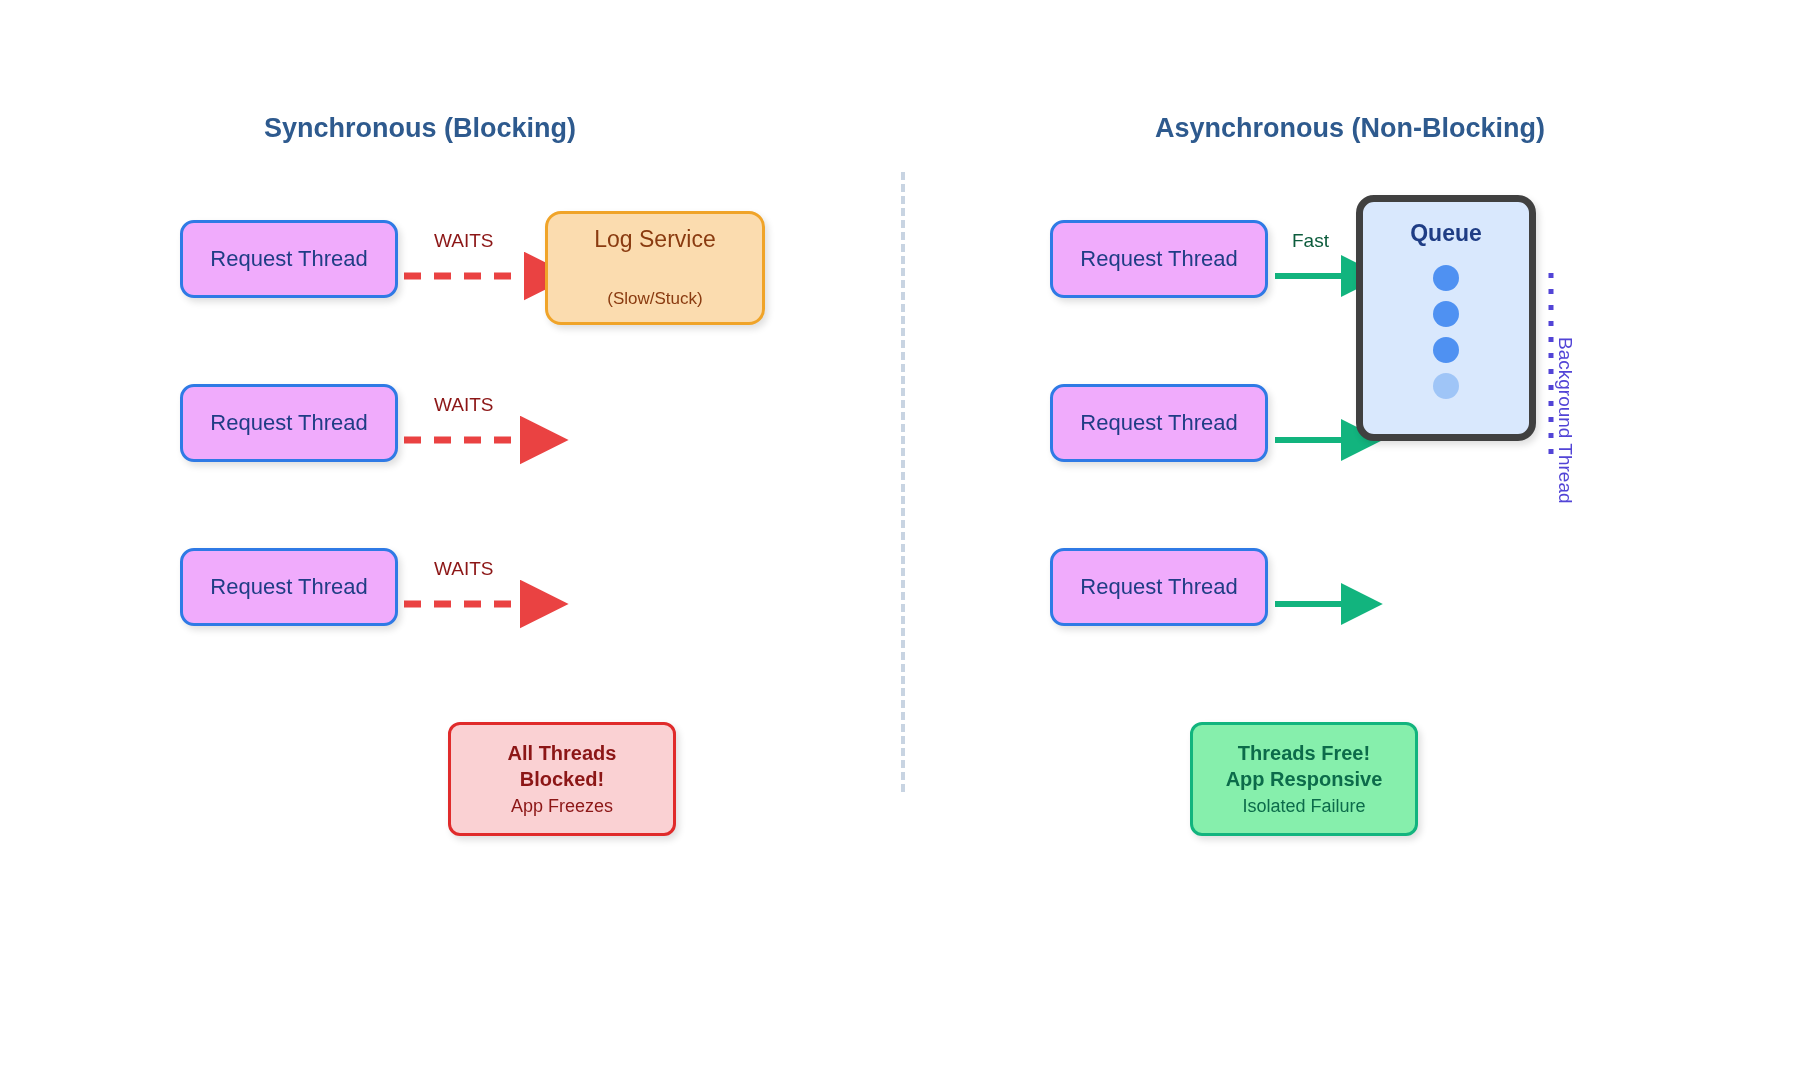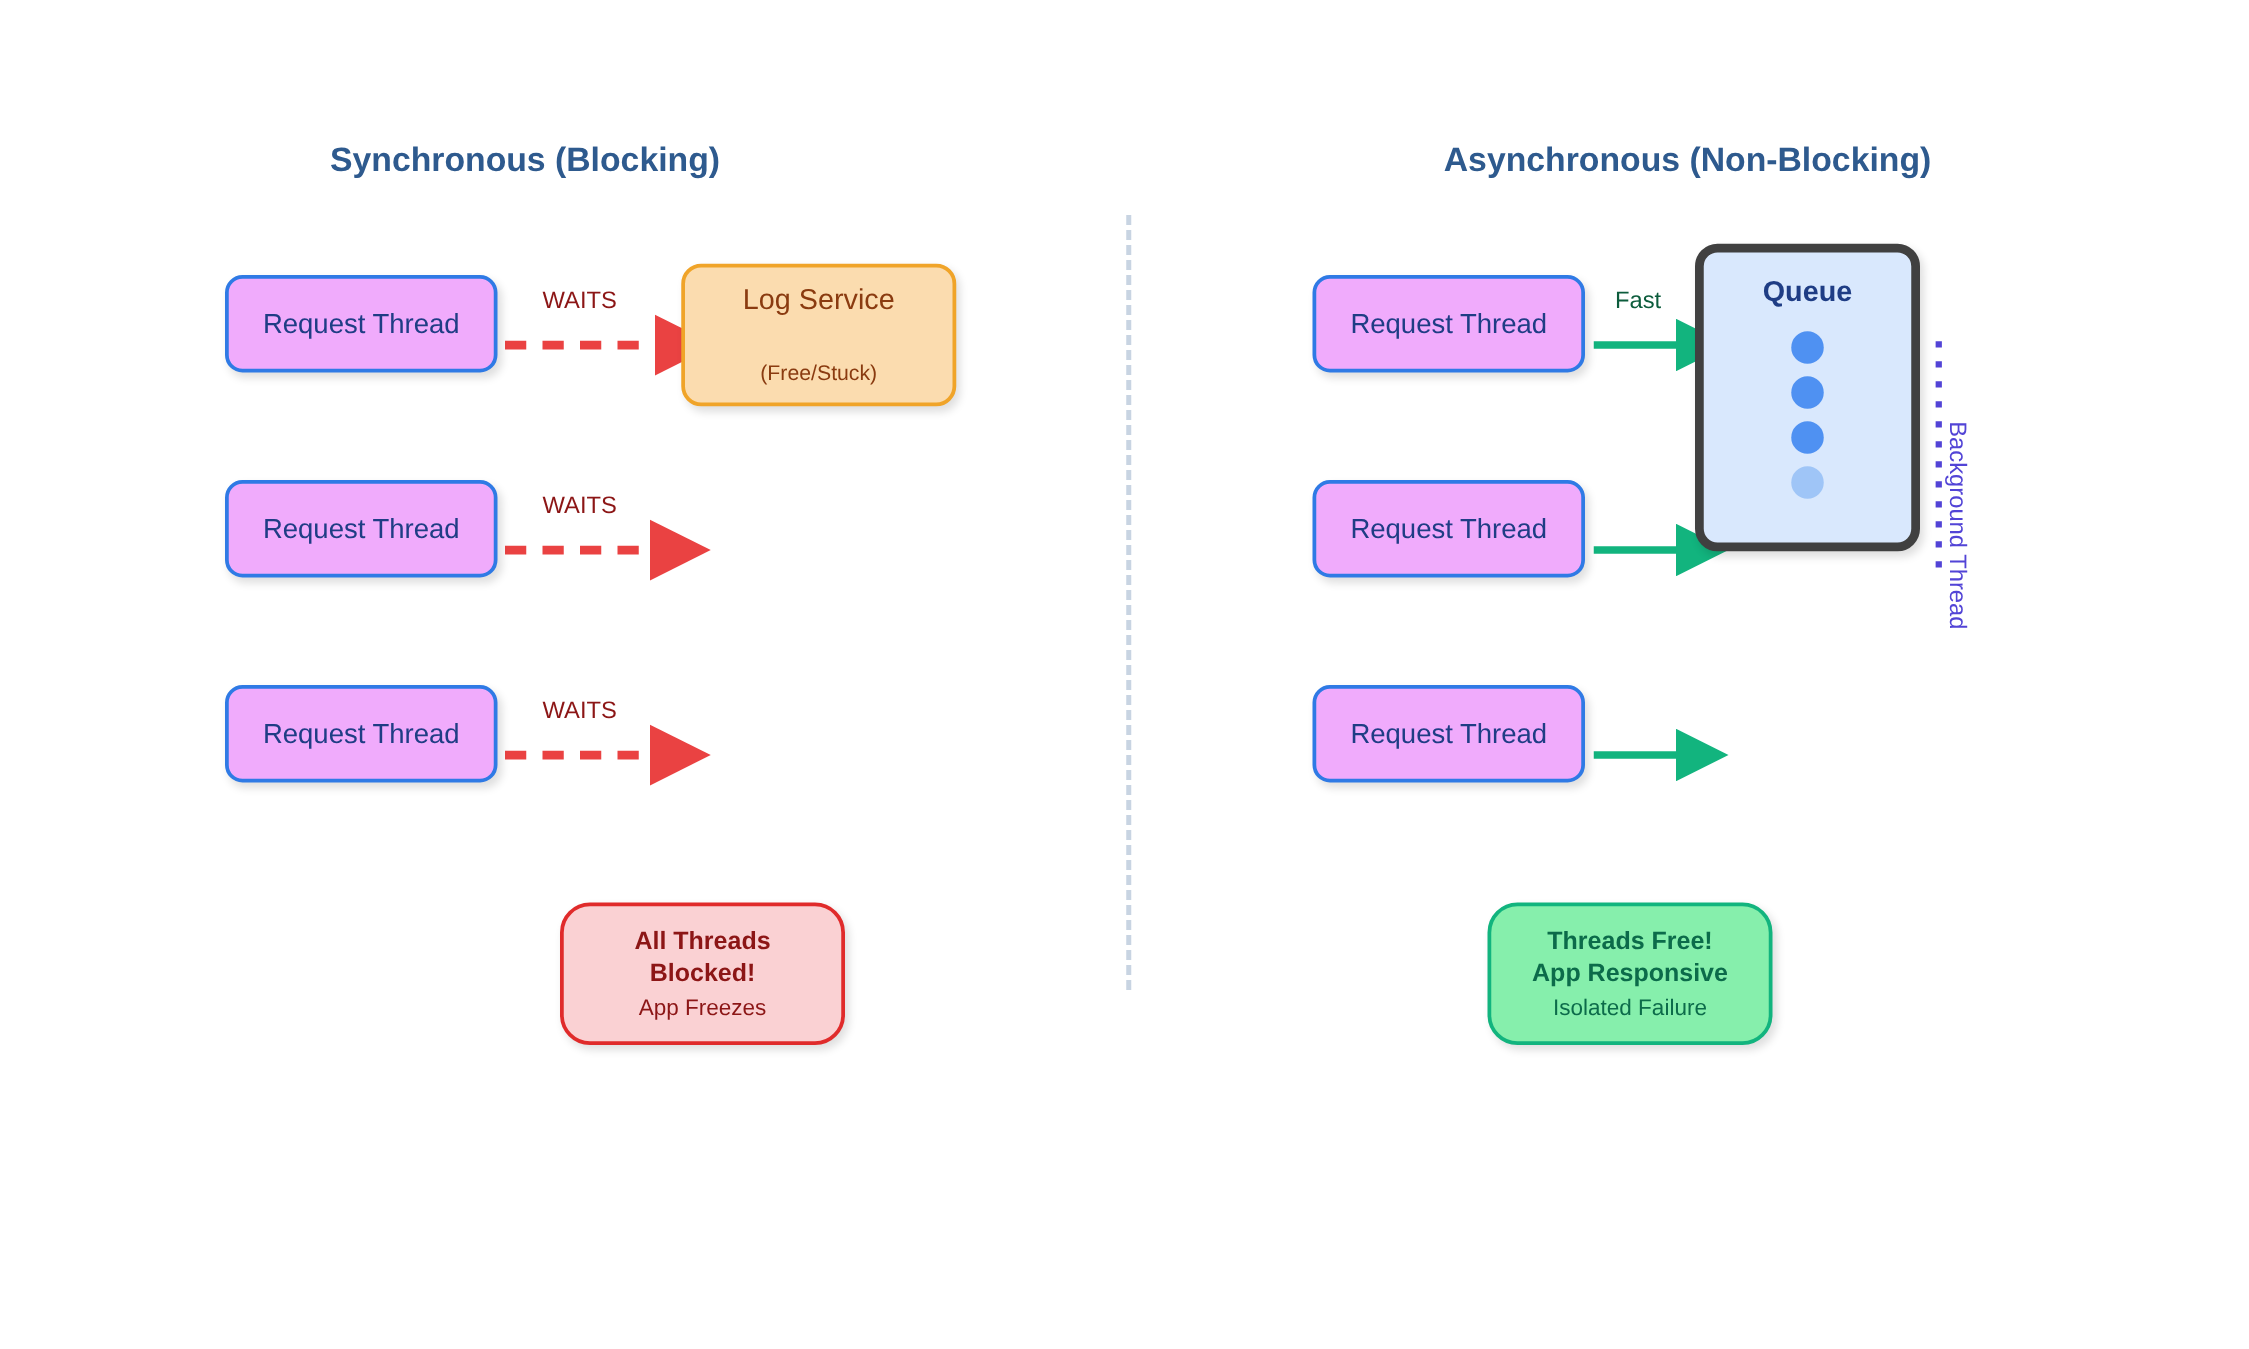--- a/index.html
+++ b/index.html
@@ -111,21 +111,21 @@
     width: 26px;
     height: 26px;
     border-radius: 50%;
     background: #4f91f2;
   }
   .qdot.faded { background: #9fc5f7; }
 
   .status-box {
     width: 228px;
     height: 114px;
-    border-radius: 24px;
+    border-radius: 12px;
     line-height: 1.32;
   }
   .status-box.bad {
     background: #fad1d3;
     border: 3px solid #e02b2b;
     color: #8c1616;
   }
   .status-box.good {
     background: #86efac;
     border: 3px solid #12b47e;
@@ -202,21 +202,21 @@
   <div class="box thread-box" style="left:180px; top:548px;">
     <span>Request Thread</span>
   </div>
 
   <div class="edge-label waits" style="left:434px; top:230px;">WAITS</div>
   <div class="edge-label waits" style="left:434px; top:394px;">WAITS</div>
   <div class="edge-label waits" style="left:434px; top:558px;">WAITS</div>
 
   <div class="box log-box" style="left:545px; top:211px;gap:32px;">
     <span class="l1">Log Service</span>
-    <span class="l2">(Free/Stuck)</span>
+    <span class="l2">(Slow/Stuck)</span>
   </div>
 
   <div class="box status-box bad" style="left:448px; top:722px;">
     <span class="s-strong">All Threads</span>
     <span class="s-strong">Blocked!</span>
     <span class="s-sub">App Freezes</span>
   </div>
 
   <div class="box thread-box" style="left:1050px; top:220px;">
     <span>Request Thread</span>

